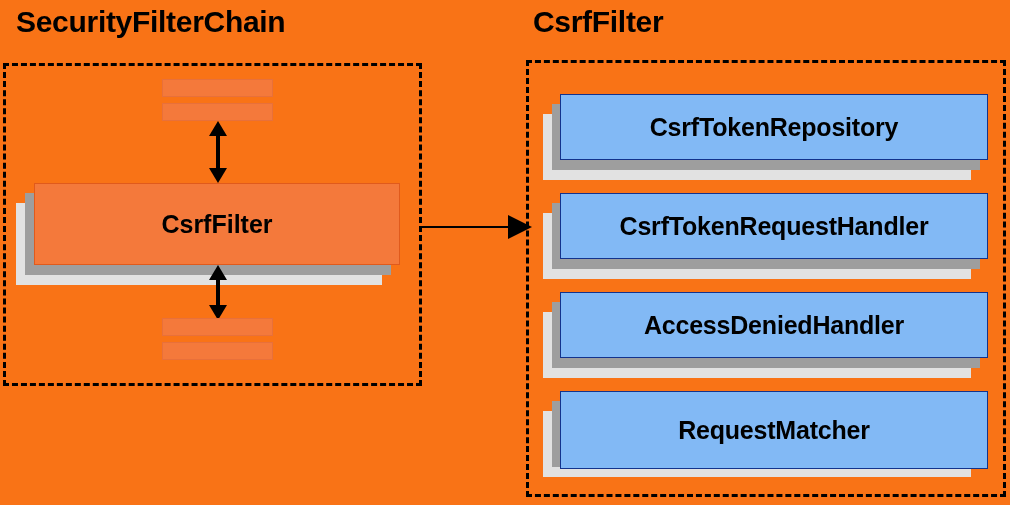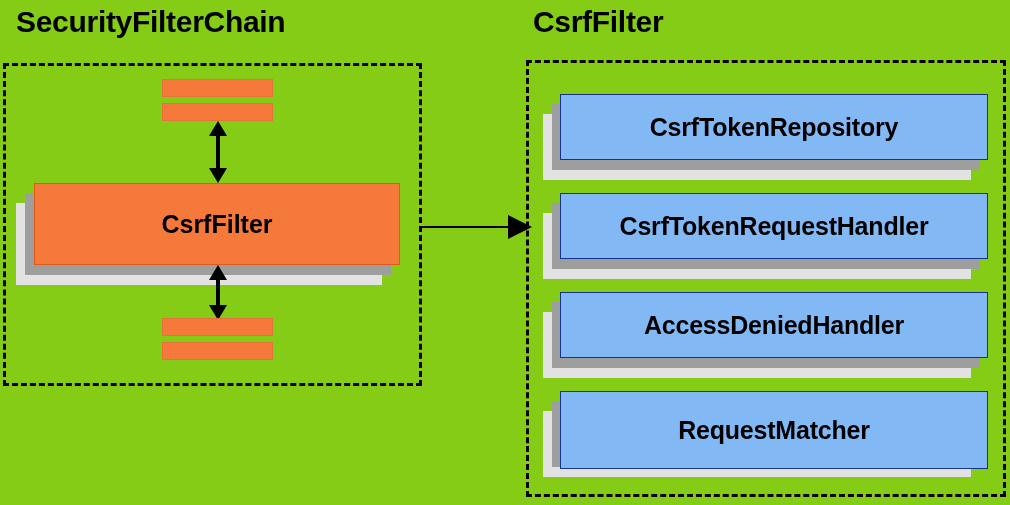--- a/index.html
+++ b/index.html
@@ -7,21 +7,21 @@
     padding: 0;
     background: #ffffff;
   }
   body {
     font-family: "Liberation Sans", sans-serif;
   }
   #canvas {
     position: relative;
     width: 1010px;
     height: 505px;
-    background: #84cc16;
+    background: #f97316;
     overflow: hidden;
   }
   .panel-title {
     position: absolute;
     font-weight: bold;
     color: #000000;
     white-space: nowrap;
     letter-spacing: -0.3px;
   }
   #title-left  { left: 16px;  top: 5px;  font-size: 30px; }

